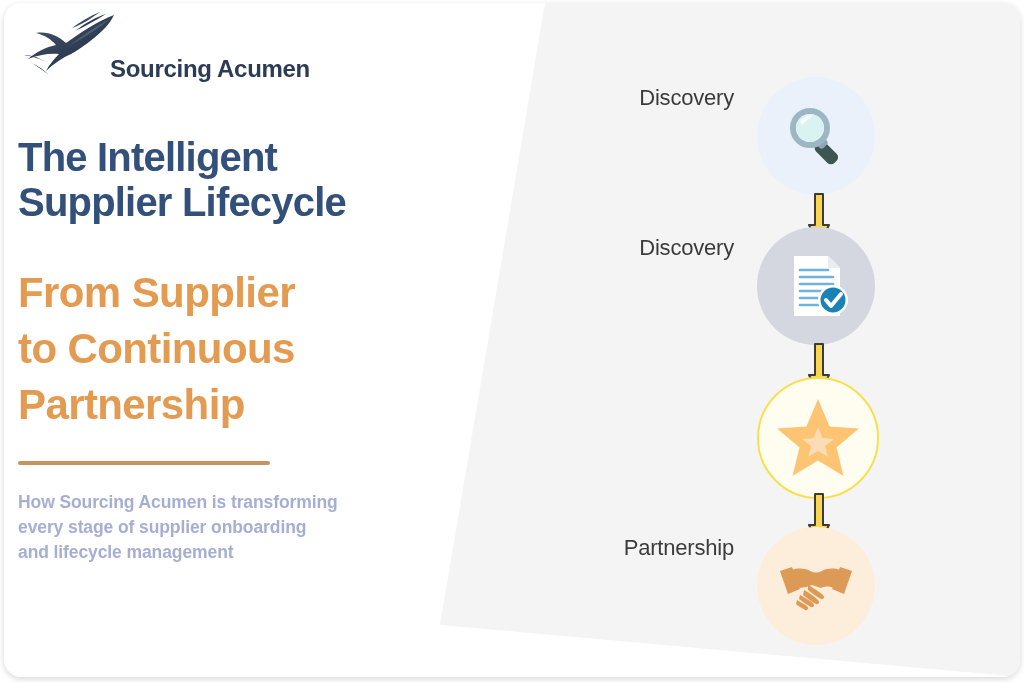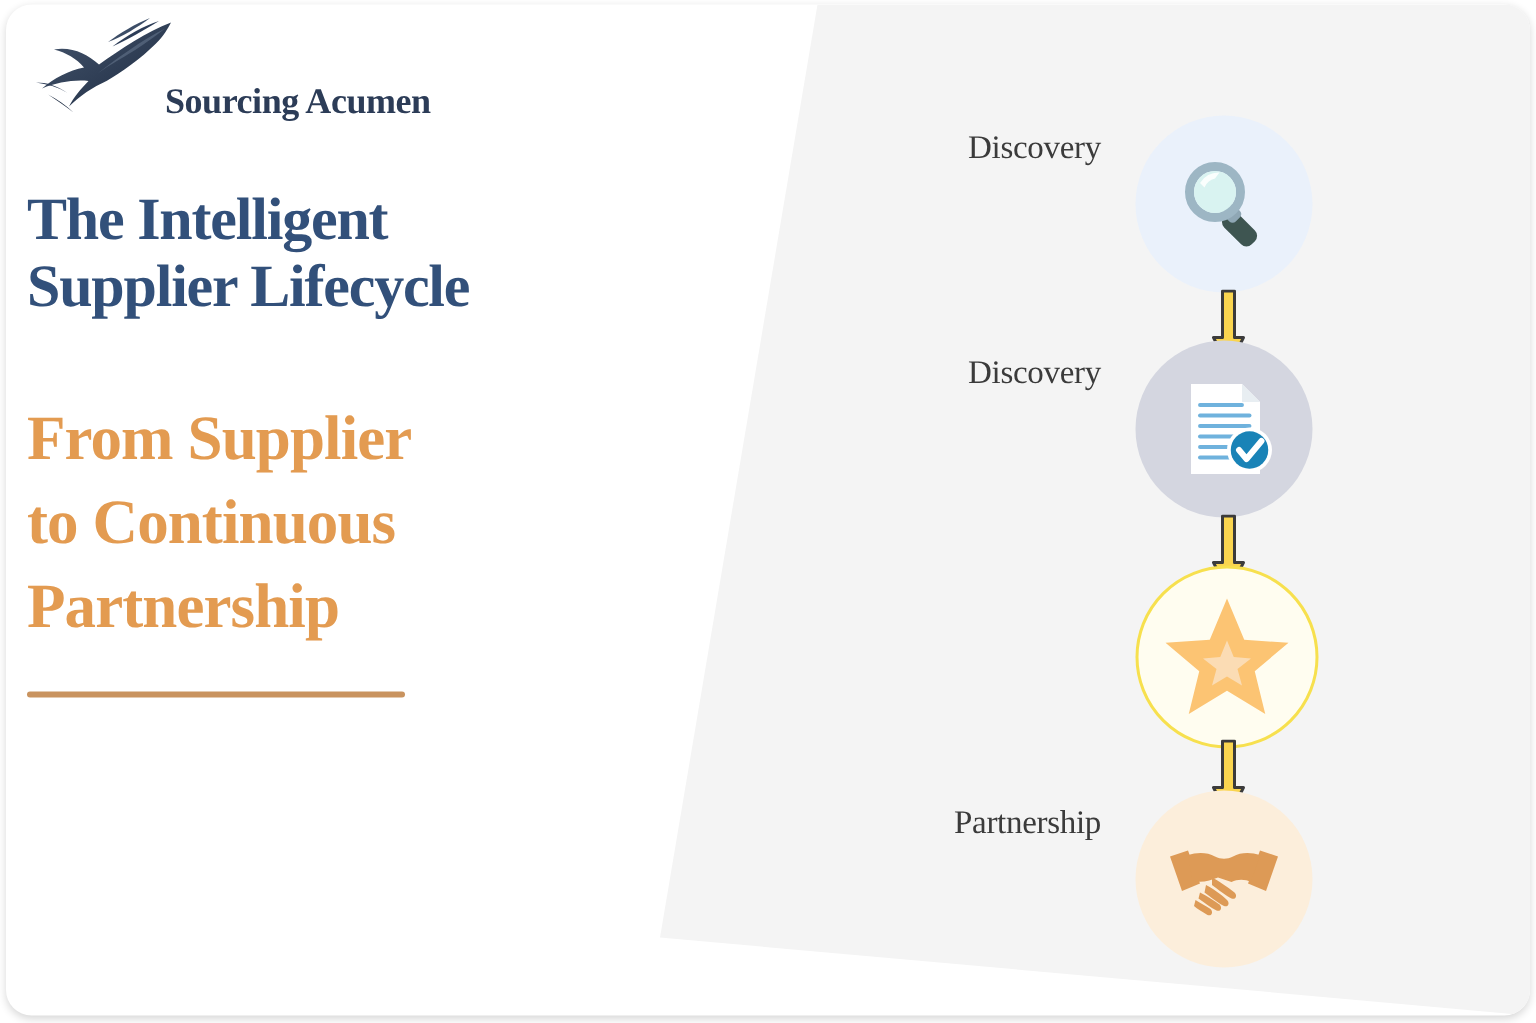--- a/index.html
+++ b/index.html
@@ -13,21 +13,20 @@
     font-family: "Liberation Sans", sans-serif;
     overflow: hidden;
   }
 
   .canvas {
     position: relative;
     width: 1024px;
     height: 682px;
     background: #ffffff;
     overflow: hidden;
-    font-family: Liberation Serif, serif;
   }
 
   
   .card {
     position: absolute;
     left: 4px;
     top: 3px;
     width: 1016px;
     height: 674px;
     background: #ffffff;
@@ -69,21 +68,21 @@
     font-size: 24px;
     font-weight: 800;
     letter-spacing: -0.3px;
     color: #2c3c57;
     white-space: nowrap;
   }
 
   .headline {
     position: absolute;
     left: 14px;
-    top: 120px;
+    top: 132px;
     width: 480px;
     font-size: 40px;
     line-height: 45px;
     font-weight: 800;
     letter-spacing: -0.8px;
     color: #32507a;
   }
   .subhead {
     position: absolute;
     left: 14px;
@@ -210,20 +209,25 @@
     </div>
 
     <div class="subhead">
       <div>From Supplier</div>
       <div>to Continuous</div>
       <div>Partnership</div>
     </div>
 
     <div class="divider"></div>
 
+    <div class="subtitle">
+      <div>How Sourcing Acumen is transforming</div>
+      <div>every stage of supplier onboarding</div>
+      <div>and lifecycle management</div>
+    </div>
 
     <div class="stage" style="top:50px;">
       <div class="stage-label" style="top:8px;">Discovery</div>
       <div class="stage-circle c-discovery">
         <span>
           <svg class="icon-svg" width="72" height="72" viewBox="0 0 72 72" xmlns="http://www.w3.org/2000/svg">
             <rect x="40" y="40" width="13" height="26" rx="5" transform="rotate(-45 46 53)" fill="#3e5551"></rect>
             <rect x="36" y="36" width="10" height="12" rx="3" transform="rotate(-45 41 42)" fill="#8fa7b5"></rect>
             <circle cx="30" cy="28" r="17" fill="none" stroke="#9db6c4" stroke-width="6"></circle>
             <circle cx="30" cy="28" r="14" fill="#d9f3f1"></circle>

